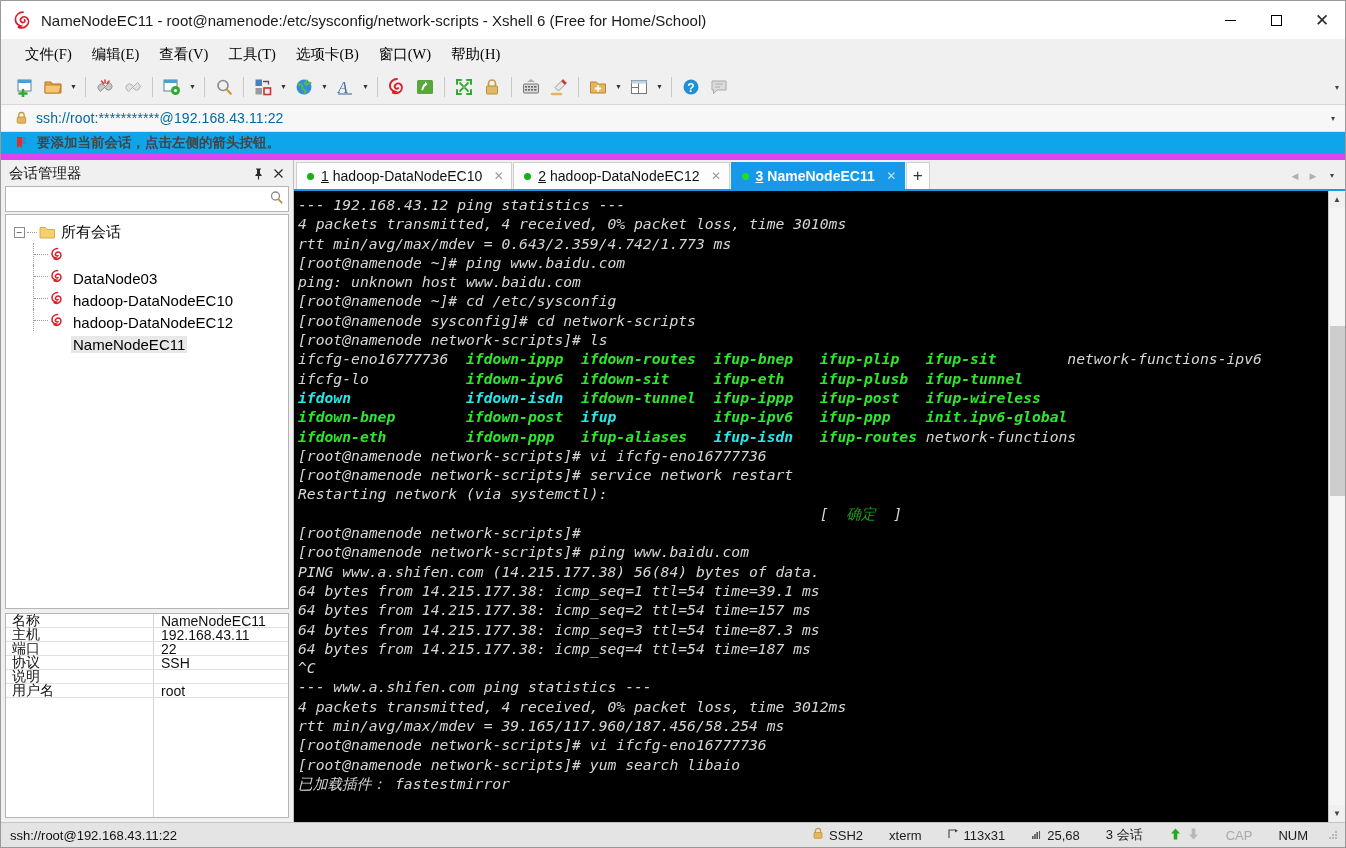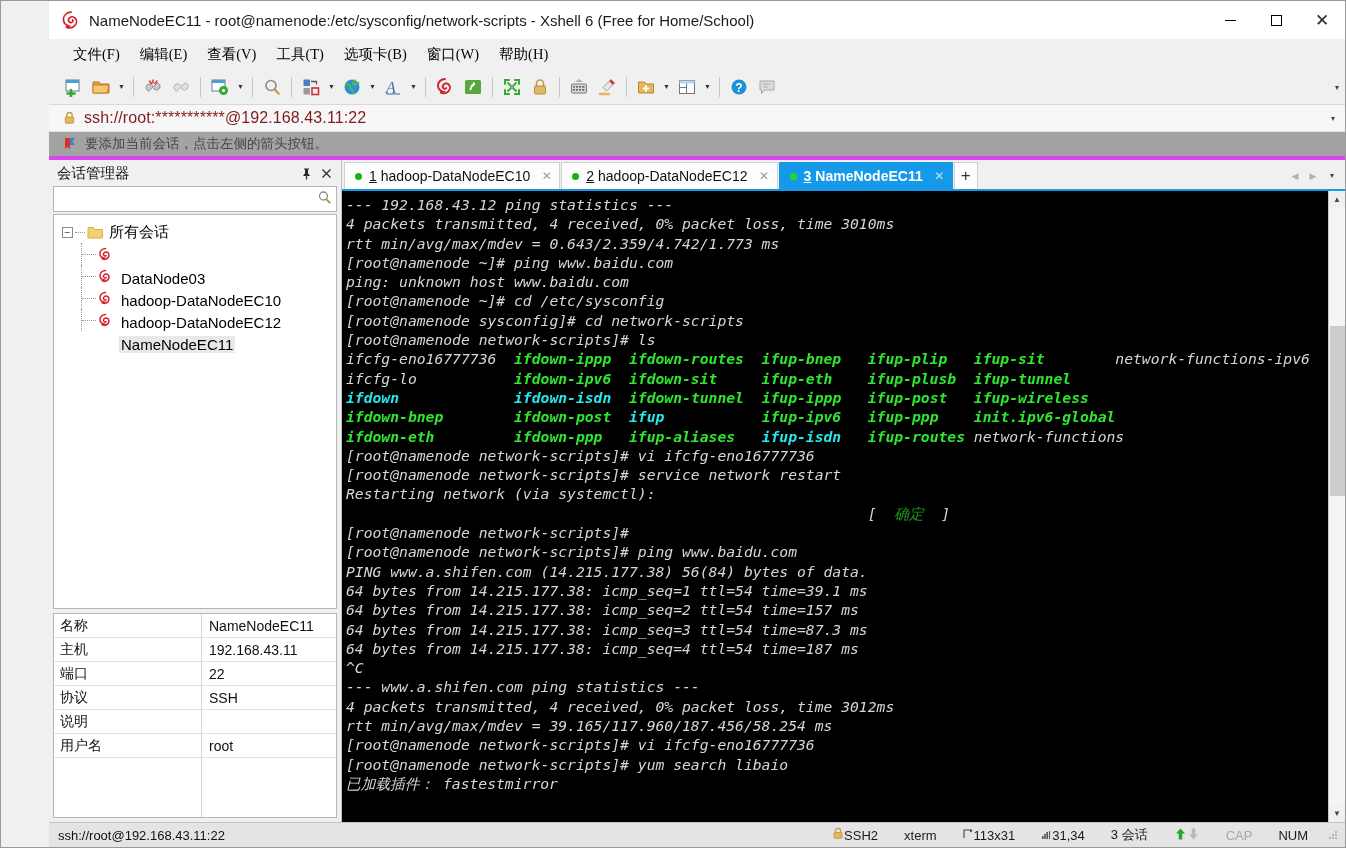--- a/index.html
+++ b/index.html
@@ -7,21 +7,20 @@
     width: 1346px; height: 848px;
     font-family: "Liberation Sans", sans-serif;
     background: #ffffff;
     overflow: hidden;
   }
   .app {
     width: 1346px; height: 848px;
     display: flex; flex-direction: column;
     background: #f0f0f0;
     border: 1px solid #9a9a9a;
-    padding-left: 48px;
   }
 
   
   .titlebar {
     height: 38px; min-height: 38px;
     background: #ffffff;
     display: flex; align-items: center;
     position: relative;
   }
   .title-icon { margin-left: 13px; margin-right: 9px; display:flex; align-items:center;}
@@ -80,29 +79,30 @@
 
   
   .addrbar {
     height: 27px; min-height:27px;
     background: #f7f7f7;
     display: flex; align-items: center;
     padding: 0 6px 0 14px;
     border-bottom: 1px solid #e2e2e2;
   }
   .addr-lock { margin-right: 8px; display:flex; }
-  .addr-text { font-size: 16px; color: #7f1d1d; letter-spacing: 0.1px; text-align: center;}
+  .addr-text { font-size: 14px; color: #0369a1; letter-spacing: 0.1px; text-align: center;}
   .addr-chevron { margin-left:auto; font-size:8px; color:#444; padding-right:4px;}
 
   .hintbar {
     height: 28px; min-height:28px;
-    background: #a3a3a3;
+    background: #0ea5e9;
     display: flex; align-items: center;
     padding-left: 14px;
-    border-bottom: 4px solid #d946ef;
+    border-bottom: 6px solid #d946ef;
+    font-weight: bold;
   }
   .hint-icon { margin-right: 7px; display:flex; }
   .hint-text { font-size: 13.5px; color: #444; }
 
   
   .body { flex: 1; display: flex; min-height: 0; background:#f0f0f0;}
 
   
   .sidebar {
     width: 293px; min-width:293px;
@@ -164,21 +164,21 @@
 
   
   .propgrid {
     height: 205px; min-height:205px;
     margin: 4px 4px 4px 4px;
     background: #fff;
     border: 1px solid #b5b5b5;
     display:flex; flex-direction: column;
     overflow: hidden;
   }
-  .prop-row { display:flex; height: 24px; border-bottom:1px solid #e0e0e0; }
+  .prop-row { display:flex; height: 14px; border-bottom:1px solid #e0e0e0; }
   .prop-key {
     width: 148px; min-width:148px;
     font-size: 14px; color:#111;
     padding-left: 6px; display:flex; align-items:center;
     border-right:1px solid #d5d5d5;
   }
   .prop-val { flex:1; font-size:14px; color:#111; padding-left:7px; display:flex; align-items:center; }
   .prop-filler { flex:1; display:flex; }
   .prop-filler .prop-key { border-right:1px solid #d5d5d5; }
 
@@ -269,21 +269,21 @@
   
   .statusbar {
     height: 25px; min-height:25px;
     background: #e4e4e4;
     border-top: 1px solid #c4c4c4;
     display:flex; align-items:center;
     font-size: 13px; color:#1a1a1a;
   }
   .sb-left { padding-left: 9px; font-size:13px; color:#111; }
   .sb-right { margin-left:auto; display:flex; align-items:center; padding-right: 6px; }
-  .sb-cell { display:flex; align-items:center; padding: 0 13px; white-space:nowrap;}
+  .sb-cell { display:flex; align-items:center; gap:5px; padding: 0 13px; white-space:nowrap;}
   .sb-dim { color:#a8a8a8;text-align:center; }
   .sb-grip { width:12px; height:12px; margin-left:6px; opacity:.6;}
 </style>
 </head>
 <body>
 
 <div class="app">
 
   <div class="titlebar">
     <span class="title-icon">
@@ -675,21 +675,21 @@
         <span>
           <svg width="11" height="12" viewBox="0 0 11 12">
               <g fill="#555">
                 <rect x="1" y="8" width="1.6" height="3"></rect>
                 <rect x="3.2" y="6" width="1.6" height="5"></rect>
                 <rect x="5.4" y="4" width="1.6" height="7"></rect>
               </g>
               <path d="M8.5 3v8" stroke="#555" stroke-width="1.1"></path>
             </svg>
         </span>
-        <span>31,34</span>
+        <span>25,68</span>
       </span>
       <span class="sb-cell">3 会话</span>
       <span class="sb-cell">
         <span>
           <svg width="13" height="14" viewBox="0 0 13 14">
               <path d="M6.5 1.5l4.5 5H8.3v6H4.7v-6H2z" fill="#22a822"></path>
             </svg>
         </span>
         <span>
           <svg width="13" height="14" viewBox="0 0 13 14">

